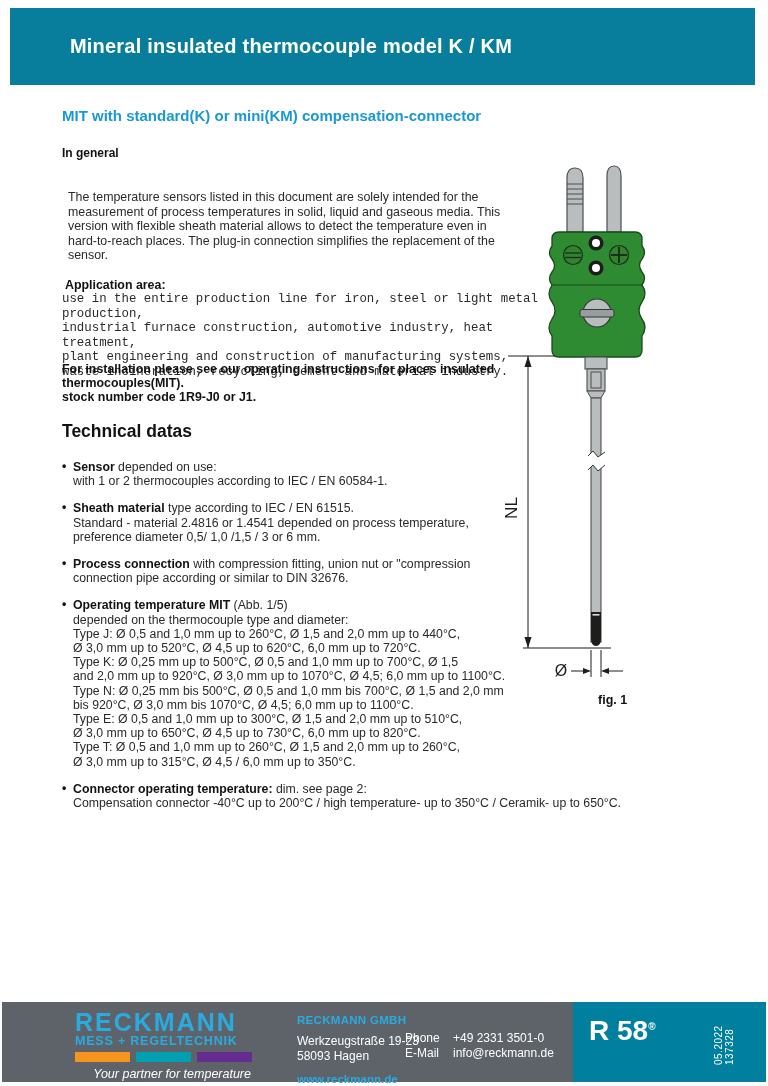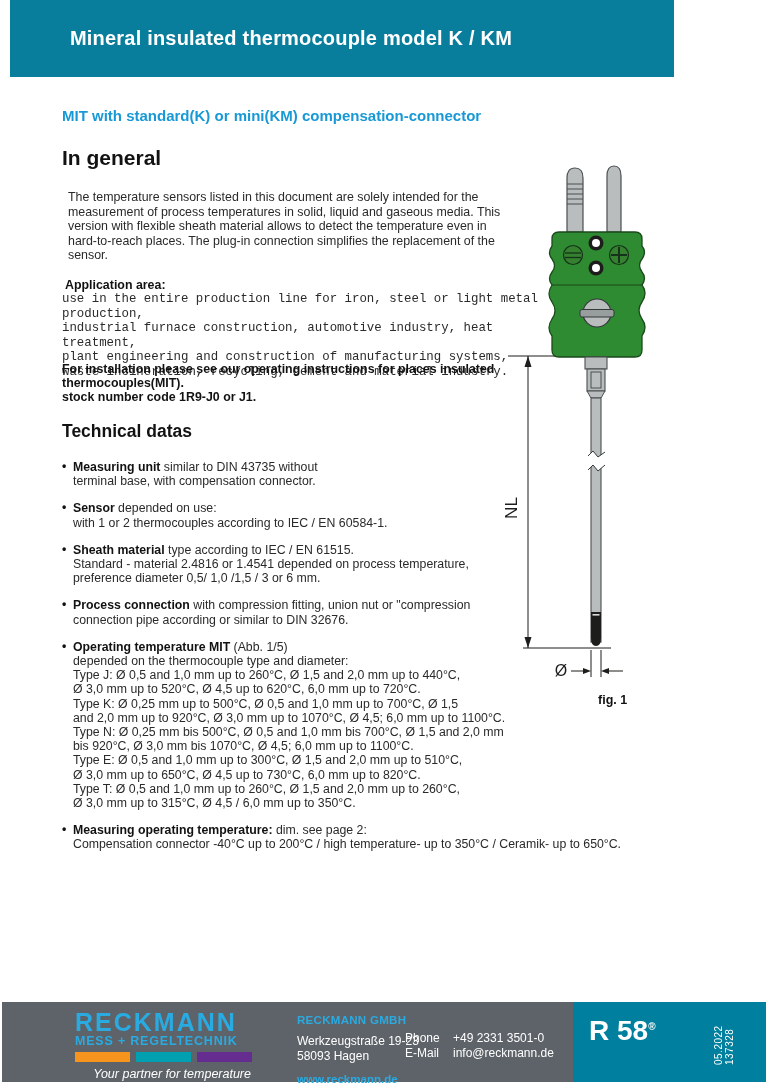--- a/index.html
+++ b/index.html
@@ -3,29 +3,29 @@
 <meta charset="utf-8">
 <style>
   * { box-sizing: border-box; }
   html,body { margin:0; padding:0; background:#fff; }
   .page {
     position: relative; width: 768px; height: 1086px; background:#fff;
     font-family: "Liberation Sans", sans-serif; color:#231f20; overflow:hidden;
   }
   
   .header-bar {
-    position:absolute; left:10px; top:0; width:664px; height:77px;
+    position:absolute; left:10px; top:8px; width:745px; height:77px;
     background:#087e9c; display:flex; align-items:center;
   }
   .header-title {
     margin-left:60px; color:#ffffff; font-size:20px; font-weight:bold; letter-spacing:0.2px;
   }
   
   .subtitle { position:absolute; left:62px; top:107px; color:#1899d6; font-size:15px; font-weight:bold; }
-  .h-general { position:absolute; left:62px; top:146px; font-size:21px; font-weight:bold; color:#121212; }
+  .h-general { position:absolute; left:62px; top:146px; font-size:12px; font-weight:bold; color:#121212; }
   .h-technical { position:absolute; left:62px; top:421px; font-size:17.5px; font-weight:bold; color:#121212; }
   
   .txt { font-size:12.4px; line-height:14.5px; color:#2a2a2a; white-space:pre-line; }
   .para1 { position:absolute; left:68px; top:190px; width:500px; }
   .app-label { position:absolute; left:65px; top:278px; font-weight:bold; color:#121212; font-size:12.4px; }
   .app-text { position:absolute; left:62px; top:292px; width:500px;font-family:Liberation Mono, monospace; }
   .install-note { position:absolute; left:62px; top:362px; width:480px; font-weight:bold; color:#121212; line-height:14.2px; }
   
   .bullets { position:absolute; left:62px; top:460px; width:625px; list-style:none; margin:0; padding:0; }
   .bullets li {
@@ -83,42 +83,40 @@
 industrial furnace construction, automotive industry, heat treatment,
 plant engineering and construction of manufacturing systems,
 waste incineration, recycling, cement and material industry.</div>
   <div class="txt install-note">For installation please see our operating instructions for places insulated
 thermocouples(MIT).
 stock number code 1R9-J0 or J1.</div>
 
   <div class="h-technical">Technical datas</div>
 
   <ul class="bullets">
-    <li><b>Measuring unit</b><span> similar to DIN 43735 without
-terminal base, with compensation connector.</span></li>
     <li><b>Sensor</b><span> depended on use:
 with 1 or 2 thermocouples according to IEC / EN 60584-1.</span></li>
     <li><b>Sheath material</b><span> type according to IEC / EN 61515.
 Standard - material 2.4816 or 1.4541 depended on process temperature,
 preference diameter 0,5/ 1,0 /1,5 / 3 or 6 mm.</span></li>
     <li><b>Process connection</b><span> with compression fitting, union nut or "compression
 connection pipe according or similar to DIN 32676.</span></li>
     <li><b>Operating temperature MIT</b><span> (Abb. 1/5)
 depended on the thermocouple type and diameter:
 Type J: Ø 0,5 and 1,0 mm up to 260°C, Ø 1,5 and 2,0 mm up to 440°C,
 Ø 3,0 mm up to 520°C, Ø 4,5 up to 620°C, 6,0 mm up to 720°C.
 Type K: Ø 0,25 mm up to 500°C, Ø 0,5 and 1,0 mm up to 700°C, Ø 1,5
 and 2,0 mm up to 920°C, Ø 3,0 mm up to 1070°C, Ø 4,5; 6,0 mm up to 1100°C.
 Type N: Ø 0,25 mm bis 500°C, Ø 0,5 and 1,0 mm bis 700°C, Ø 1,5 and 2,0 mm
 bis 920°C, Ø 3,0 mm bis 1070°C, Ø 4,5; 6,0 mm up to 1100°C.
 Type E: Ø 0,5 and 1,0 mm up to 300°C, Ø 1,5 and 2,0 mm up to 510°C,
 Ø 3,0 mm up to 650°C, Ø 4,5 up to 730°C, 6,0 mm up to 820°C.
 Type T: Ø 0,5 and 1,0 mm up to 260°C, Ø 1,5 and 2,0 mm up to 260°C,
 Ø 3,0 mm up to 315°C, Ø 4,5 / 6,0 mm up to 350°C.</span></li>
-    <li><b>Measuring operating temperature:</b><span> dim. see page 2:
+    <li><b>Connector operating temperature:</b><span> dim. see page 2:
 Compensation connector -40°C up to 200°C / high temperature- up to 350°C / Ceramik- up to 650°C.</span></li>
   </ul>
 
   <svg class="fig-svg" width="175" height="550" viewBox="0 0 175 550">
 
     <line x1="13" y1="196" x2="103" y2="196" stroke="#1d1d1b" stroke-width="1"></line>
 
     <path d="M72,72 L72,18 Q72,8 80,8 Q88,8 88,18 L88,72 Z" fill="#b9bdbd" stroke="#4a4f51" stroke-width="1.2"></path>
     <line x1="72" y1="24" x2="88" y2="24" stroke="#4a4f51" stroke-width="1"></line>
     <line x1="72" y1="29" x2="88" y2="29" stroke="#4a4f51" stroke-width="1"></line>

